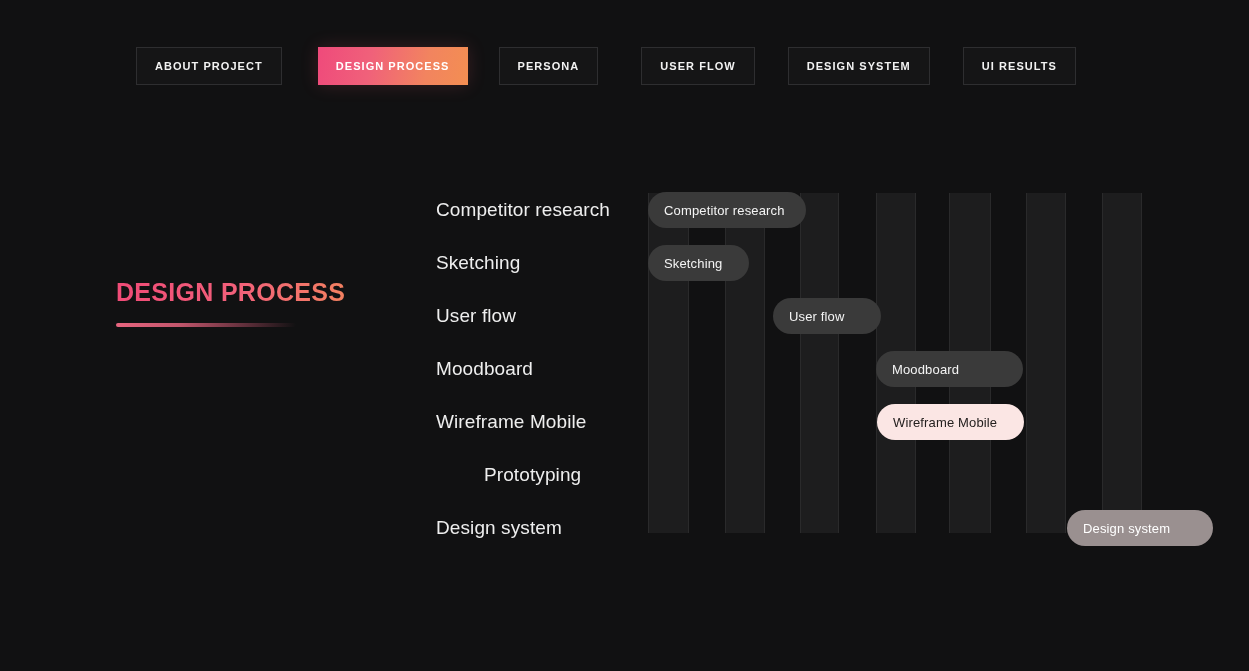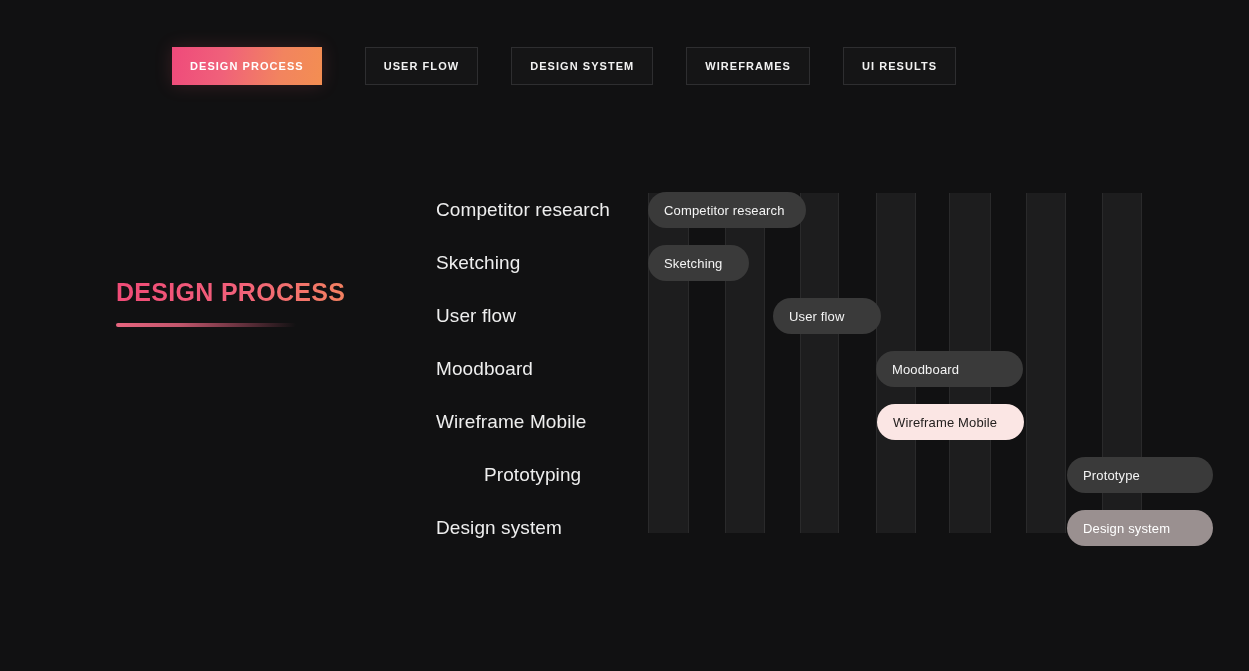--- a/index.html
+++ b/index.html
@@ -95,24 +95,25 @@
   .pill.dark  { background:#3a3a3a; color:#f4f4f4; }
   .pill.light { background:#fbe6e4; color:#24201f; }
   .pill.muted { background:#9a9090; color:#ffffff; }
 </style>
 </head>
 <body>
 
 <div class="page">
 
   <nav class="nav">
+      <div class="nav-btn">ABOUT PROJECT</div>
       <div class="nav-btn active" style="margin-left: 36px;">DESIGN PROCESS</div>
+      <div class="nav-btn" style="margin-left: 31px;">PERSONA</div>
       <div class="nav-btn" style="margin-left: 43px;">USER FLOW</div>
       <div class="nav-btn" style="margin-left: 33px;">DESIGN SYSTEM</div>
-      <div class="nav-btn" style="margin-left: 33px;">WIREFRAMES</div>
       <div class="nav-btn" style="margin-left: 33px;">UI RESULTS</div>
     </nav>
 
   <div class="title-block">
     <div class="title-text">DESIGN PROCESS</div>
     <div class="title-rule"></div>
   </div>
 
   <div class="chart">
     <div class="labels">
@@ -132,18 +133,17 @@
         <div class="band" style="left: 301px; width: 42px;"></div>
         <div class="band" style="left: 378px; width: 40px;"></div>
         <div class="band" style="left: 454px; width: 40px;"></div>
       </div>
     <div class="bars">
         <div class="pill dark" style="left: 0px; width: 158px; top: 20px;">Competitor research</div>
         <div class="pill dark" style="left: 0px; width: 101px; top: 73px;">Sketching</div>
         <div class="pill dark" style="left: 125px; width: 108px; top: 126px;">User flow</div>
         <div class="pill dark" style="left: 228px; width: 147px; top: 179px;">Moodboard</div>
         <div class="pill light" style="left: 229px; width: 147px; top: 232px;">Wireframe Mobile</div>
-        <div class="pill dark" style="left: 419px; width: 146px; top: 285px;">Prototype</div>
         <div class="pill muted" style="left: 419px; width: 146px; top: 338px;">Design system</div>
       </div>
   </div>
 
 </div>
 
 </body></html>

